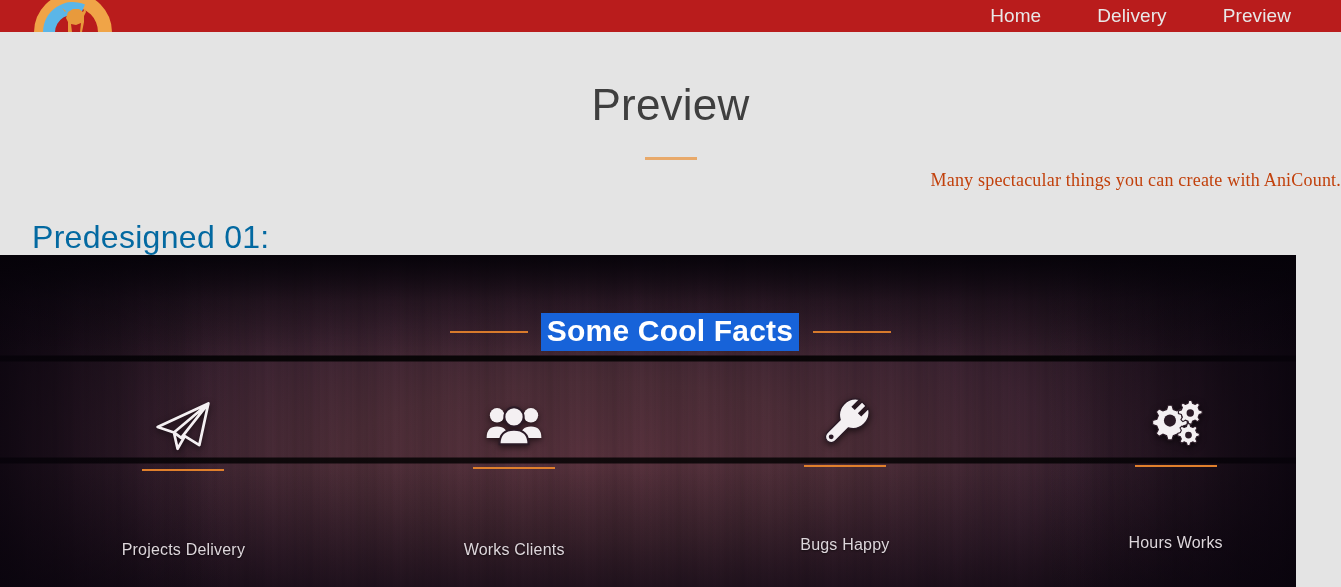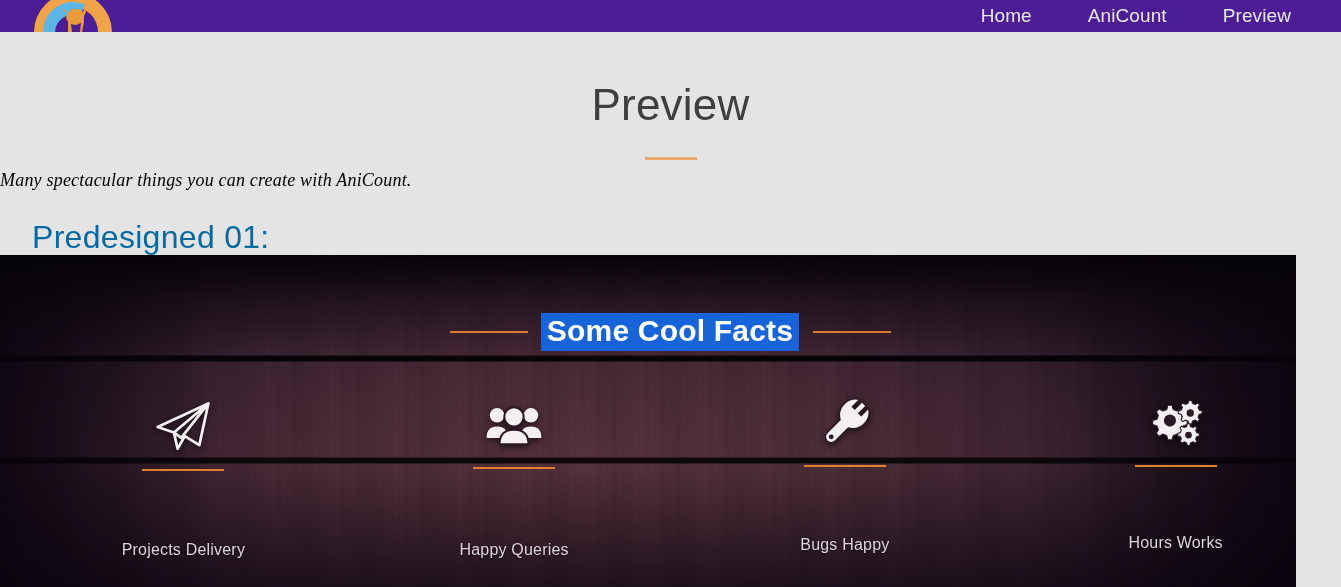--- a/index.html
+++ b/index.html
@@ -6,21 +6,21 @@
   html, body { width:1341px; height:587px; overflow:hidden; }
   body {
     font-family: "Liberation Sans", sans-serif;
     background:#e4e4e4;
     -webkit-font-smoothing:antialiased;
   }
 
   
   .navbar{
     position:absolute; top:0; left:0; width:1341px; height:32px;
-    background:#4c1d95;
+    background:#b91c1c;
     display:flex; align-items:center; justify-content:space-between;
   }
   .brand{
     position:absolute; left:30px; top:-22px;
     width:86px; height:56px;
     display:block;
   }
   .nav-links{
     position:absolute; right:22px; top:0;
     display:flex; align-items:center; height:32px;
@@ -44,23 +44,23 @@
     text-align:center;
     font-size:44px; font-weight:400; color:#3f3f3f;
     letter-spacing:0.2px;
   }
   .title-underline{
     position:absolute; top:125px; left:50%; margin-left:-26px;
     width:52px; height:3px; background:#e8a96a;
   }
   .page-subtitle{
     position:absolute; top:138px; left:0; width:1341px;
-    text-align:left;
+    text-align:right;
     font-family:"Liberation Serif", serif;
-    font-style:italic; font-size:18px; color:#000000;
+    font-size:18px; color:#c2410c;
     letter-spacing:0.2px;
   }
   .predesigned-label{
     position:absolute; top:187px; left:32px;
     font-size:32px; font-weight:400; color:#0369a1;
     letter-spacing:0.3px;
   }
 
   
   .wood-section{
@@ -168,21 +168,21 @@
 
       <g fill="#e89a3c">
         <path d="M38 54 L38 44 L36 40 L38 34 L43 31 L49 31 L53 34 L55 30 L56 34 L54 38 L54 44 L52 54 L50 54 L51 45 L46 47 L41 46 L42 54 Z"></path>
         <path d="M36 33 L32 30 L35 34 Z"></path>
       </g>
     </svg>
   </a>
 
   <nav class="nav-links">
     <a class="nav-link" href="#">Home</a>
-    <a class="nav-link" href="#">AniCount</a>
+    <a class="nav-link" href="#">Delivery</a>
     <a class="nav-link" href="#">Preview</a>
   </nav>
 </div>
 
 <div class="light-section">
   <h1 class="page-title">Preview</h1>
   <div class="title-underline"></div>
   <p class="page-subtitle">Many spectacular things you can create with AniCount.</p>
   <div class="predesigned-label">Predesigned 01:</div>
 </div>
@@ -216,21 +216,21 @@
           <circle cx="15" cy="20" r="9" fill="#f4f0f2"></circle>
           <path d="M2 48 q0 -14 13 -14 q13 0 13 14 z" fill="#f4f0f2"></path>
           <circle cx="57" cy="20" r="9" fill="#f4f0f2"></circle>
           <path d="M44 48 q0 -14 13 -14 q13 0 13 14 z" fill="#f4f0f2"></path>
           <circle cx="36" cy="22" r="12" fill="#f4f0f2" stroke="#2b1a26" stroke-width="2.5"></circle>
           <path d="M18 56 q0 -18 18 -18 q18 0 18 18 z" fill="#f4f0f2" stroke="#2b1a26" stroke-width="2.5"></path>
         </svg>
       </div>
       <div class="counter-rule"></div>
       <div class="counter-value"></div>
-      <div class="counter-label">Happy Queries</div>
+      <div class="counter-label">Works Clients</div>
     </div>
 
     <div class="counter c4">
       <div class="counter-icon">
         <svg viewBox="0 0 64 64" width="52" height="52">
           <path d="M53 6 L44 15 L41 12 L50 3 A20 20 0 0 0 26 28 L10 44 A7 7 0 1 0 20 54 L36 38 A20 20 0 0 0 61 14 L52 23 L49 20 L58 11 Z" fill="#f4f0f2" stroke="#2b1a26" stroke-width="1.6"></path>
           <circle cx="15" cy="49" r="3" fill="#2b1a26"></circle>
         </svg>
       </div>
       <div class="counter-rule"></div>

